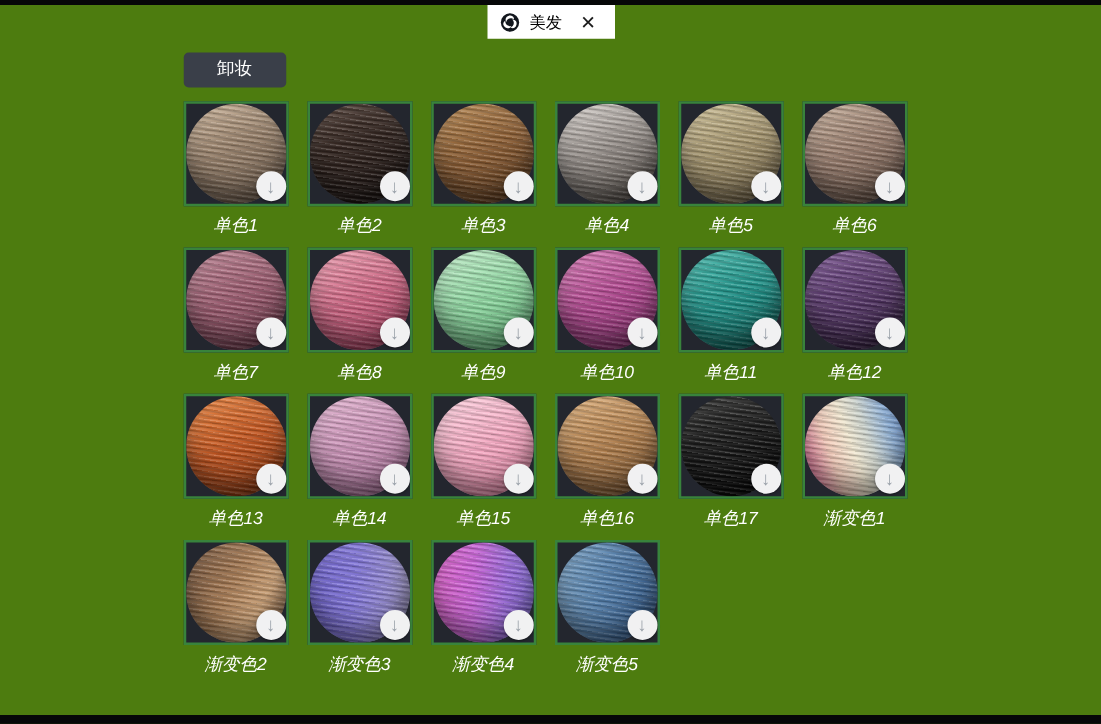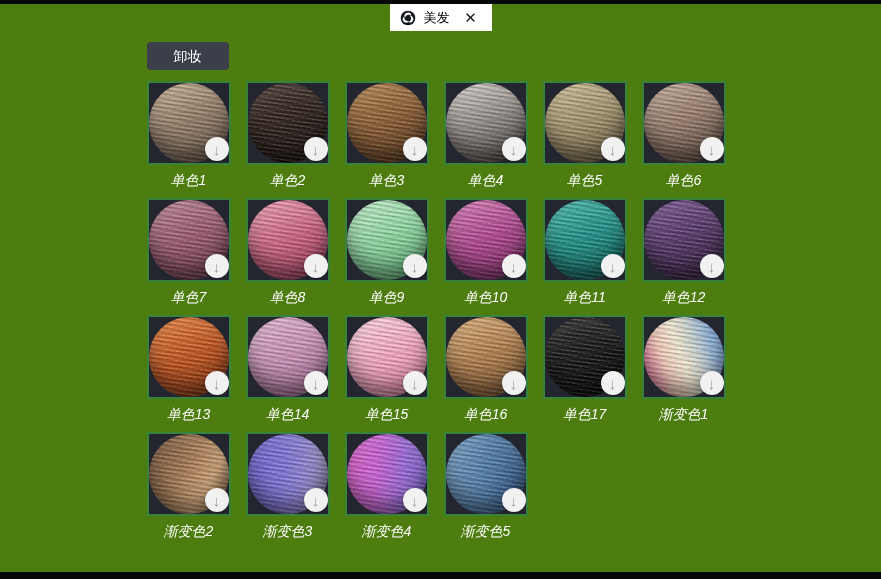--- a/index.html
+++ b/index.html
@@ -47,20 +47,21 @@
   .remove-makeup-btn {
     display:inline-block;
     min-width:82px; height:28px;
     padding:0 22px;
     background:#3a3f49;
     border:none; border-radius:4px;
     color:#ffffff; font-size:14px;
     line-height:28px; text-align:center;
     cursor:pointer;
     margin-left:1px;
+    font-family:Liberation Serif, serif;
   }
 
   .swatch-grid {
     margin-top:11px; margin-left:1px;
     width:600px;
     display:flex; flex-wrap:wrap;
     column-gap:15px; row-gap:8px;
   }
 
   .swatch-card { width:84px; cursor:pointer; }

